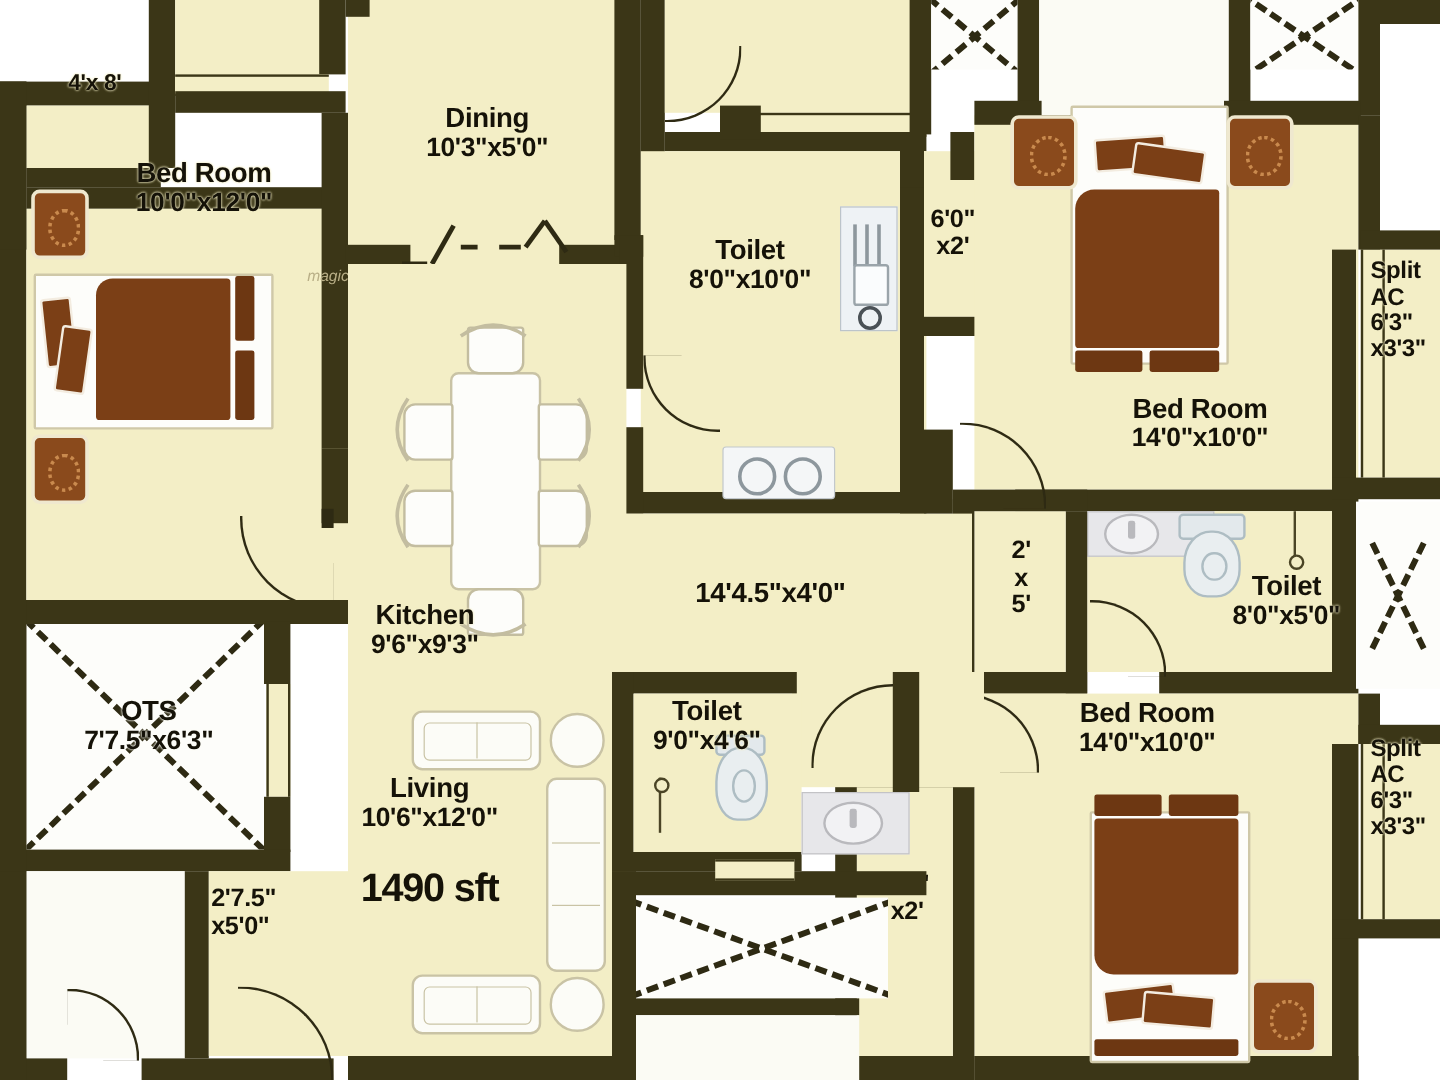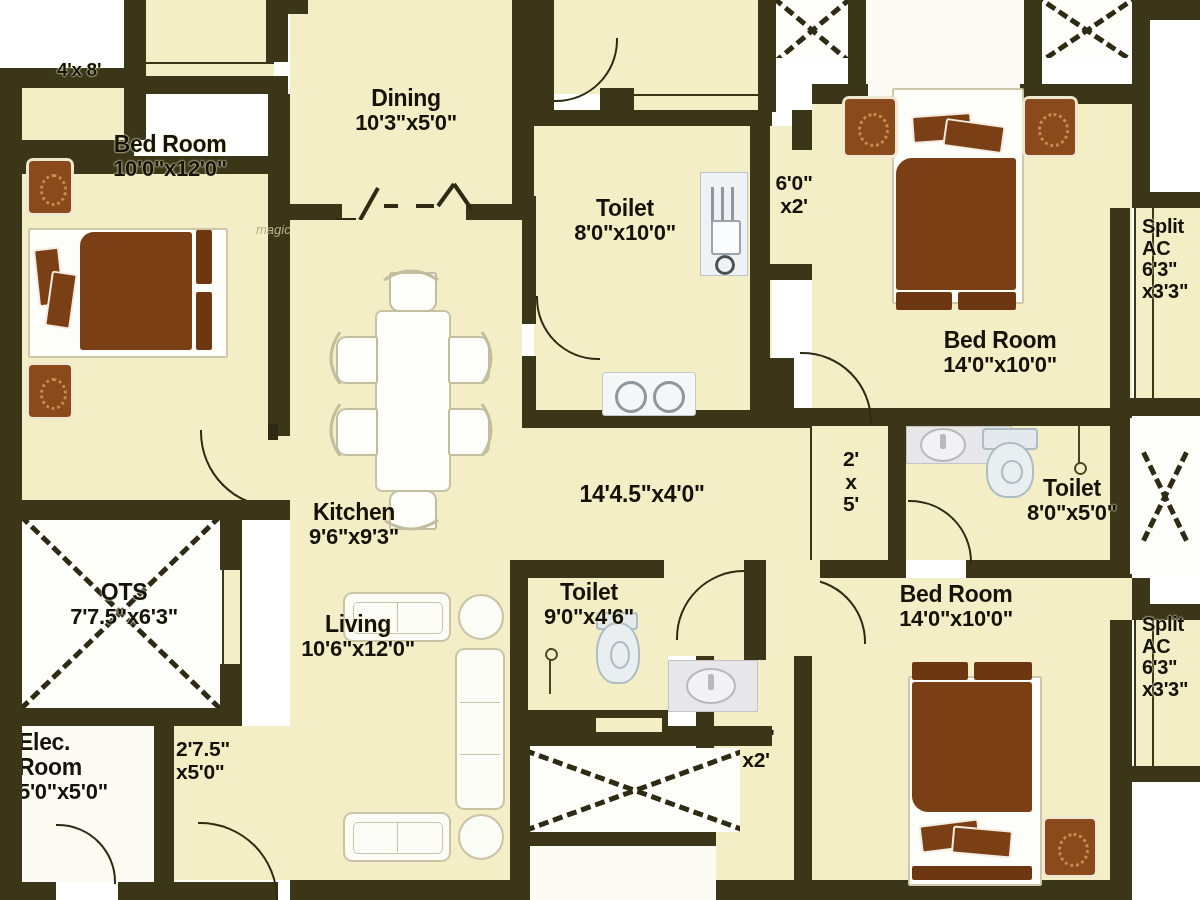--- a/index.html
+++ b/index.html
@@ -338,23 +338,26 @@
 
   <div class="sofa" style="left:343px;top:592px;width:104px;height:46px;"></div>
   <div class="sofa" style="left:343px;top:812px;width:104px;height:46px;"></div>
   <div class="sofa3" style="left:455px;top:648px;width:46px;height:158px;">
     <div class="sg" style="top:52px;"></div>
       <div class="sg" style="top:104px;"></div>
   </div>
   <div class="stool" style="left:458px;top:594px;width:42px;height:42px;"></div>
   <div class="stool" style="left:458px;top:814px;width:42px;height:42px;"></div>
 
-  <div class="lbl" style="left:278px;top:612px;width:160px;font-size:23px;">
+  <div class="lbl" style="left:278px;top:644px;width:160px;font-size:23px;">
     <span class="d">Living</span>
     <span class="d" style="font-size:22px;">10'6"x12'0"</span>
+  </div>
+  <div class="lbl big" style="left:268px;top:722px;width:180px;">
+    <span class="d">1490 sft</span>
   </div>
 
   <div class="wall" style="left:510px;top:560px;width:154px;height:18px;"></div>
   <div class="wall" style="left:510px;top:560px;width:18px;height:150px;"></div>
   <div class="floor" style="left:528px;top:578px;width:140px;height:132px;"></div>
   <div class="wall" style="left:510px;top:710px;width:158px;height:16px;"></div>
   <div class="wctank" style="left:596px;top:612px;width:38px;height:14px;"></div>
   <div class="wc" style="left:596px;top:622px;width:40px;height:58px;"></div>
   <div class="shower" style="left:540px;top:648px;width:18px;height:46px;">
     <div class="st"></div>
@@ -391,25 +394,20 @@
   <div class="lbl nw" style="left:42px;top:580px;width:164px;font-size:23px;">
     <span class="d">OTS</span>
     <span class="d" style="font-size:22px;">7'7.5"x6'3"</span>
   </div>
 
   <div class="white" style="left:22px;top:726px;width:132px;height:156px;"></div>
   <div class="wall" style="left:154px;top:726px;width:20px;height:156px;"></div>
   <div class="wall" style="left:0;top:882px;width:56px;height:18px;"></div>
   <div class="wall" style="left:118px;top:882px;width:160px;height:18px;"></div>
   <div class="door" style="left:56px;top:824px;width:58px;height:58px;border-width:2.5px 2.5px 0 0;border-radius:0 58px 0 0;"></div>
-  <div class="lbl nw" style="left:18px;top:730px;width:130px;font-size:23px;text-align:left;">
-    <span class="d">Elec.</span>
-    <span class="d">Room</span>
-    <span class="d" style="font-size:22px;">5'0"x5'0"</span>
-  </div>
 
   <div class="floor" style="left:174px;top:726px;width:116px;height:154px;"></div>
   <div class="lbl" style="left:176px;top:738px;width:112px;font-size:21px;text-align:left;">
     <span class="d">2'7.5"</span>
     <span class="d">x5'0"</span>
   </div>
   <div class="door" style="left:198px;top:822px;width:78px;height:78px;border-width:2.5px 2.5px 0 0;border-radius:0 78px 0 0;"></div>
 
   <div class="wall" style="left:0;top:500px;width:22px;height:226px;"></div>
   <div class="wall" style="left:0;top:726px;width:22px;height:174px;"></div>

